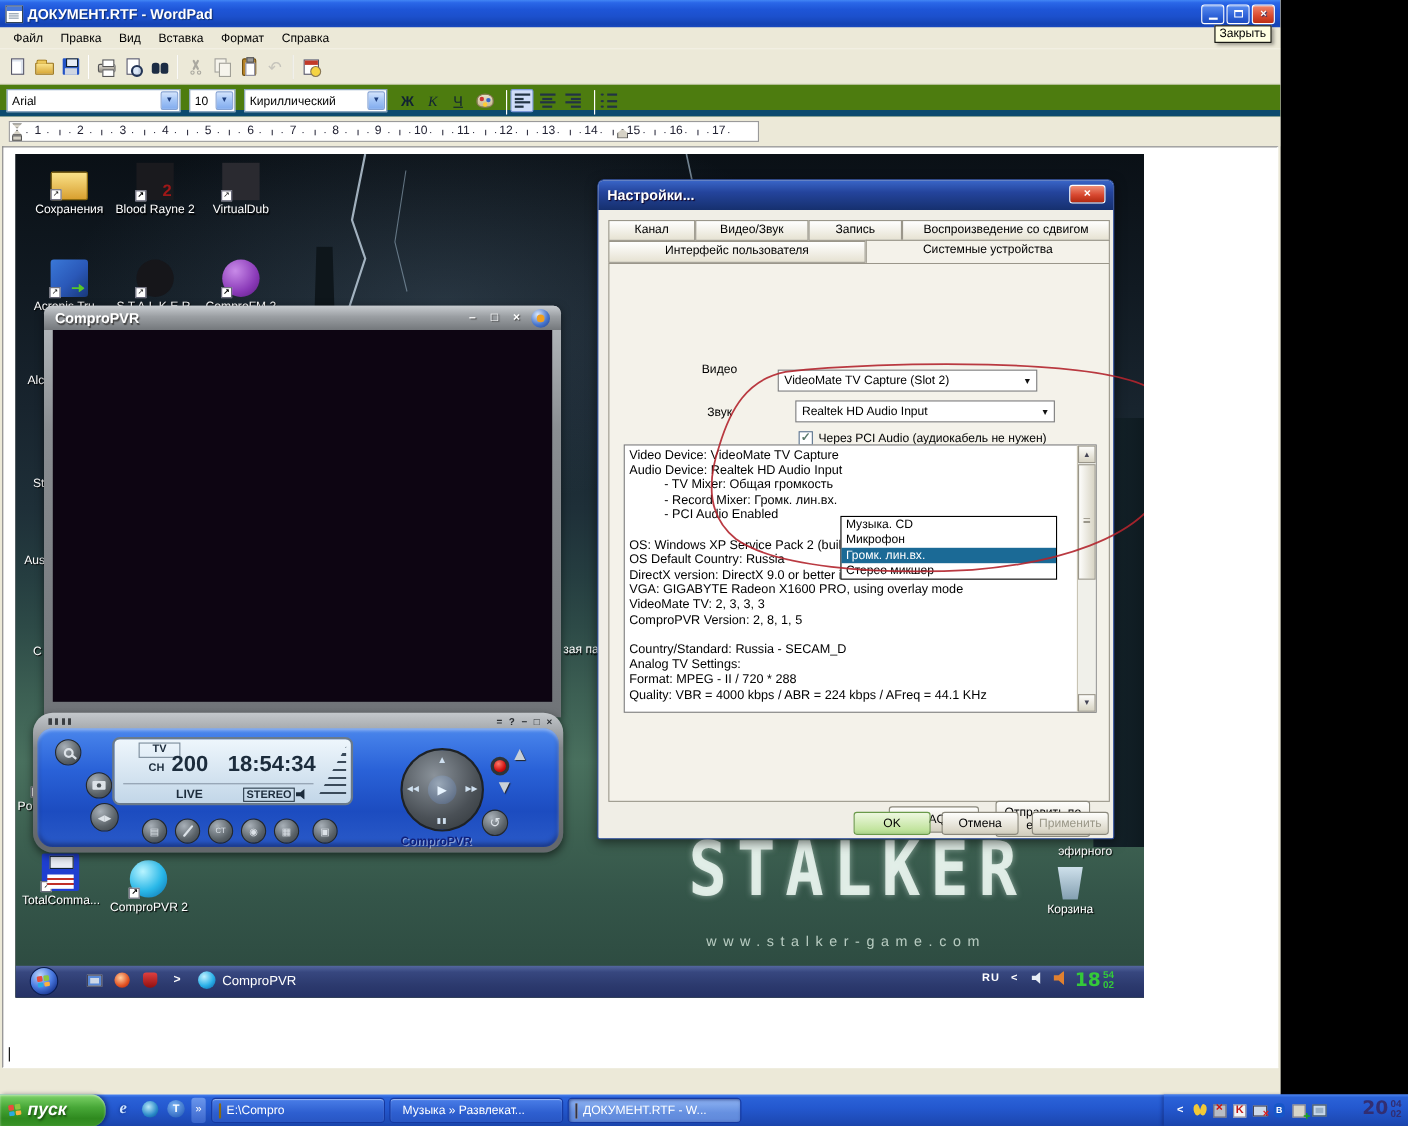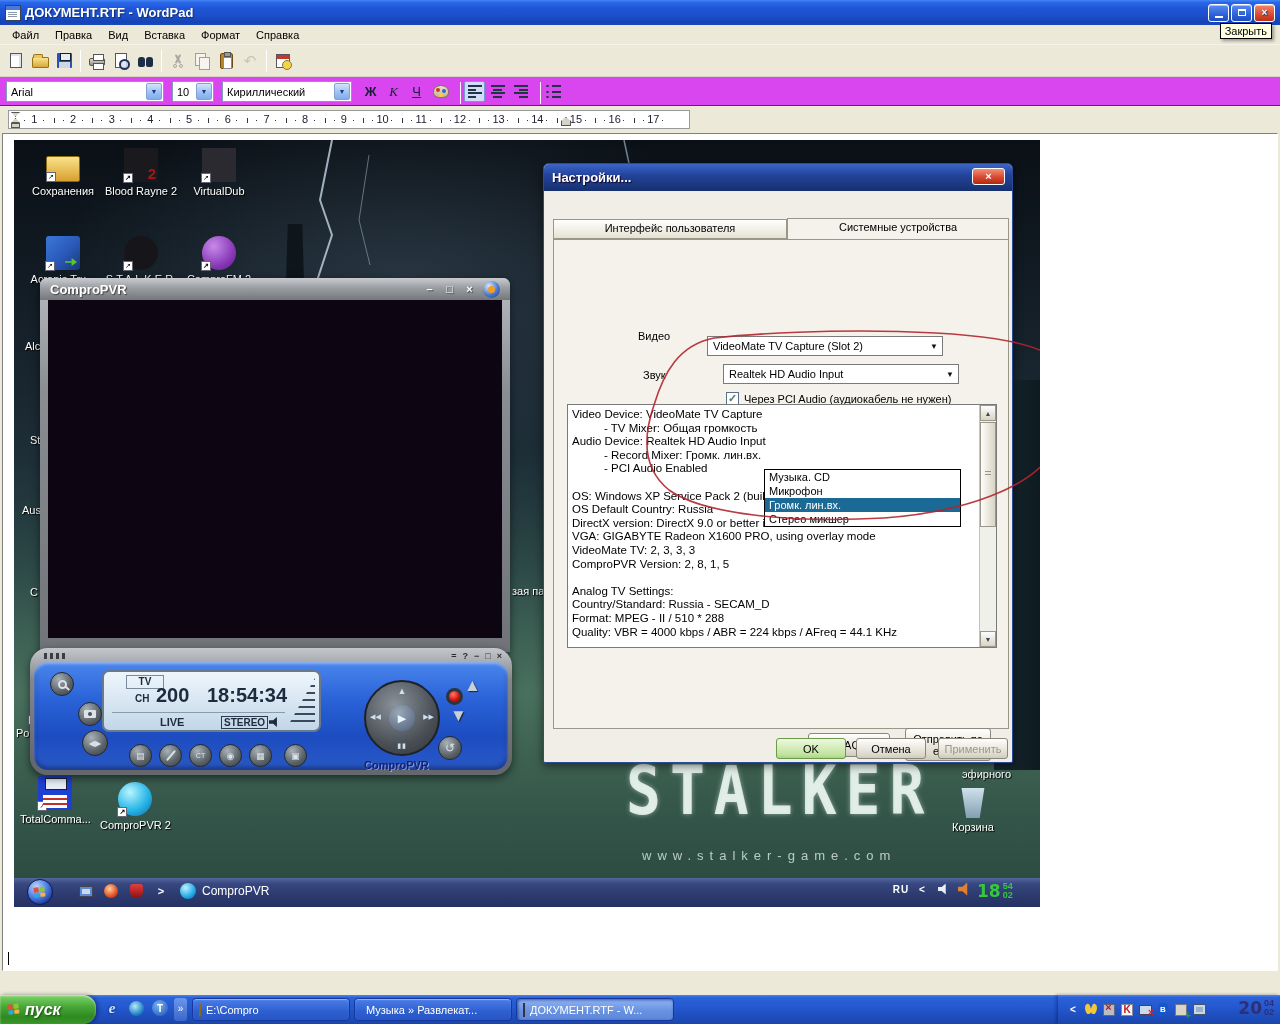--- a/index.html
+++ b/index.html
@@ -1,18 +1,18 @@
 <!DOCTYPE html>
 <html><head>
 <meta charset="utf-8">
 <style>
 *{margin:0;padding:0;box-sizing:border-box}
 html,body{width:1280px;height:1024px;overflow:hidden}
 body{font-family:"Liberation Sans",sans-serif;background:#000;position:relative}
-.screen{position:absolute;inset:0;width:1280px;height:1024px;background:#ece9d8}
+.screen{position:absolute;inset:0;width:1164px;height:1024px;background:#ece9d8}
 
 
 .wp{position:absolute;left:0;top:0;right:0;bottom:29px;background:#ece9d8;overflow:hidden}
 .wp-title{position:absolute;left:0;top:0;right:0;height:25px;display:flex;align-items:center;padding:0 5px;
  background:linear-gradient(180deg,#4286f5 0%,#2a67e8 10%,#1e55d7 35%,#1c50cc 60%,#1443b5 88%,#1a49c0 100%);
  color:#fff;font-weight:bold;font-size:13px;text-shadow:1px 1px 1px #10306e}
 .wp-appicon{width:16px;height:16px;margin-right:4px;background:#fff;border:1px solid #345;position:relative}
 .wp-appicon::before{content:"";position:absolute;left:0;right:0;top:0;height:4px;background:#4a79d8}
 .wp-appicon::after{content:"";position:absolute;left:2px;top:6px;width:9px;height:1px;background:#89a;box-shadow:0 2px 0 #89a,0 4px 0 #89a}
 .wp-title .cap{flex:1}
@@ -52,21 +52,21 @@
 .ic-copy::before,.ic-copy::after{content:"";position:absolute;width:9px;height:11px;background:#fff;border:1px solid #556}
 .ic-copy::after{left:4px;top:4px}
 .ic-paste{width:13px;height:16px;background:#b8862a;border:1px solid #6e4e10;border-radius:2px;position:relative}
 .ic-paste::before{content:"";position:absolute;left:2px;top:3px;width:7px;height:10px;background:#fff;border:1px solid #889}
 .ic-paste::after{content:"";position:absolute;left:3px;top:-2px;width:5px;height:3px;background:#9a9a9a;border:1px solid #555}
 .ic-undo{font-size:15px;color:#8a7}
 .ic-date{width:14px;height:14px;background:#fff;border:1px solid #556;position:relative}
 .ic-date::before{content:"";display:block;height:4px;background:#c23a2a}
 .ic-date::after{content:"";position:absolute;right:-3px;bottom:-3px;width:8px;height:8px;background:#f5d442;border:1px solid #875;border-radius:50%}
 
-.wp-formatbar{position:absolute;left:0;top:77px;right:0;height:29px;background:#d946ef;border-bottom:1px solid #0c4a6e}
+.wp-formatbar{position:absolute;left:0;top:77px;right:0;height:29px;background:#4d7c0f;border-bottom:6px solid #0c4a6e}
 .fcombo{position:absolute;top:4px;height:21px;background:#fff;border:1px solid #7f9db9;font-size:11px;display:flex;align-items:center;padding-left:4px}
 .fcombo .arr{position:absolute;right:1px;top:1px;bottom:1px;width:16px;display:flex;align-items:center;justify-content:center;font-size:7px;color:#1c3c7c;
  background:linear-gradient(180deg,#d4e4fc,#a2c4f6 50%,#82acee);border:1px solid #84a2d4;border-radius:2px}
 .fbtn{position:absolute;top:4px;width:21px;height:21px;display:flex;align-items:center;justify-content:center;font-size:13px;color:#123}
 .fbtn.pressed{background:#cfddf8;border:1px solid #7a98d8;border-radius:2px}
 .al{width:14px;height:13px;display:flex;flex-direction:column;justify-content:space-between}
 .al i{height:2px;background:#234;display:block}
 .al.l i:nth-child(even){width:60%}
 .al.c i:nth-child(even){width:60%;margin:0 auto}
 .al.r i:nth-child(even){width:60%;margin-left:auto}
@@ -610,20 +610,26 @@
             <span class="rbtn" style="left:404px;top:74px;width:24px;height:24px;font-size:12px">↺</span>
             <span class="brand">ComproPVR</span>
           </div>
         </div>
 
         <div class="dlg">
           <div class="dtitle">
             <span>Настройки...</span>
           </div>
           <span class="dclose">×</span>
+          <div class="tabs t1">
+              <span class="tab">Канал</span>
+              <span class="tab">Видео/Звук</span>
+              <span class="tab">Запись</span>
+              <span class="tab">Воспроизведение со сдвигом</span>
+            </div>
           <div class="tabs t2">
               <span class="tab">Интерфейс пользователя</span>
               <span class="tab">Системные устройства</span>
             </div>
           <div class="dpanel">
             <span class="dlab" style="left:84px;top:90px">Видео</span>
             <div class="dcombo" style="left:153px;top:96px;width:236px">
               <span>VideoMate TV Capture (Slot 2)</span>
             </div>
             <span class="dlab" style="left:89px;top:129px">Звук</span>
@@ -639,35 +645,35 @@
               <span>Общая громкость</span>
             </div>
             <span class="dlab" style="left:68px;top:213px">Микшер записи</span>
             <div class="dcombo" style="left:210px;top:208px;width:196px">
               <span>Громк. лин.вх.</span>
             </div>
 
             <div class="ibox">
               <div class="ibody">
                   <div class="iline">Video Device: VideoMate TV Capture</div>
+                  <div class="iline">Audio Device: Realtek HD Audio Input</div>
                   <div class="iline">          - TV Mixer: Общая громкость</div>
-                  <div class="iline">Audio Device: Realtek HD Audio Input</div>
                   <div class="iline">          - Record Mixer: Громк. лин.вх.</div>
                   <div class="iline">          - PCI Audio Enabled</div>
                   <div class="iline"></div>
                   <div class="iline">OS: Windows XP Service Pack 2 (build 2600)</div>
                   <div class="iline">OS Default Country: Russia</div>
                   <div class="iline">DirectX version: DirectX 9.0 or better installed</div>
                   <div class="iline">VGA: GIGABYTE Radeon X1600 PRO, using overlay mode</div>
                   <div class="iline">VideoMate TV: 2, 3, 3, 3</div>
                   <div class="iline">ComproPVR Version: 2, 8, 1, 5</div>
                   <div class="iline"></div>
+                  <div class="iline">Country/Standard: Russia - SECAM_D</div>
                   <div class="iline">Analog TV Settings:</div>
-                  <div class="iline">Country/Standard: Russia - SECAM_D</div>
-                  <div class="iline">Format: MPEG - II / 510 * 288</div>
+                  <div class="iline">Format: MPEG - II / 720 * 288</div>
                   <div class="iline">Quality: VBR = 4000 kbps / ABR = 224 kbps / AFreq = 44.1 KHz</div>
                 </div>
               <div class="sbar">
                 <span class="sarr up">▲</span>
                 <span class="sthumb"></span>
                 <span class="sarr dn">▼</span>
               </div>
             </div>
 
             <div class="ddl">

